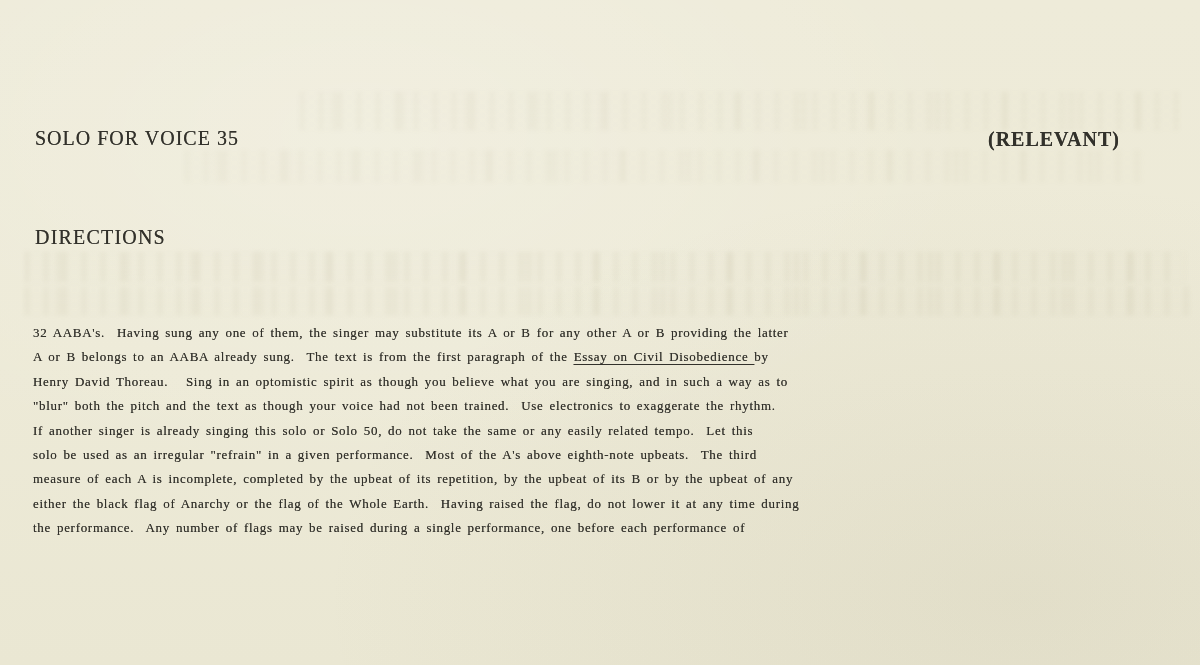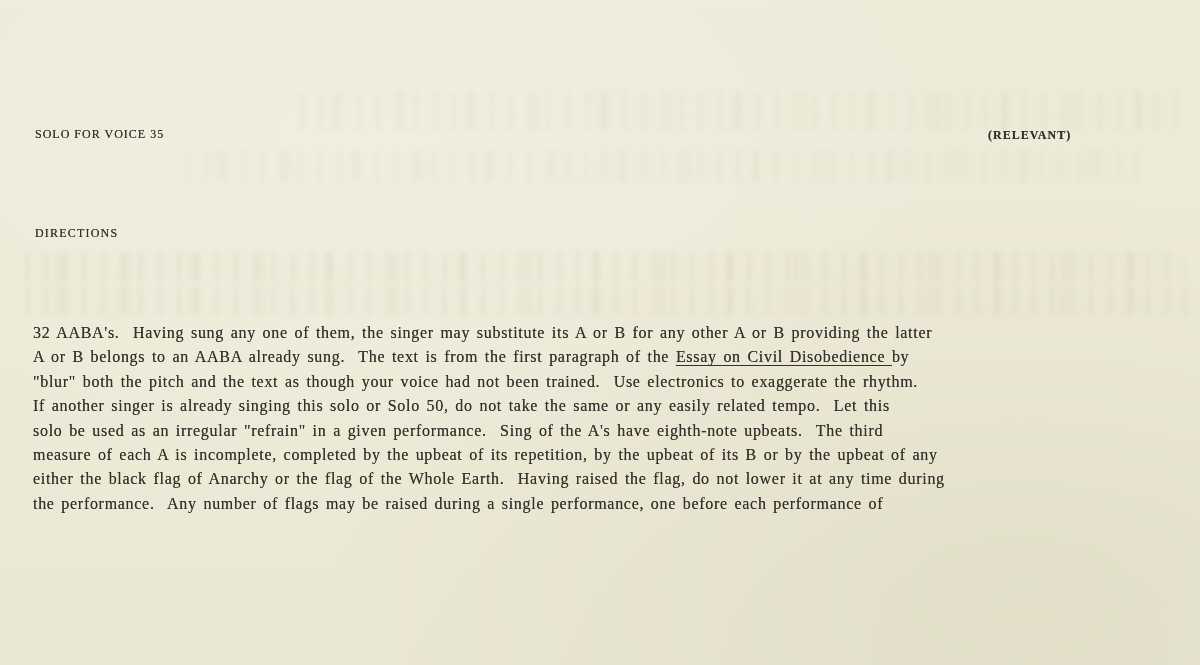--- a/index.html
+++ b/index.html
@@ -37,35 +37,35 @@
   .ghost-a2 { top: 150px; left: 185px; width: 960px;  height: 32px; opacity: 0.34; }
   .ghost-b1 { top: 252px; left: 25px;  width: 1160px; height: 30px; opacity: 0.55; }
   .ghost-b2 { top: 287px; left: 25px;  width: 1165px; height: 28px; opacity: 0.5; }
 
   .typed {
     position: absolute;
     white-space: pre;
     text-shadow: 0 0 0.5px rgba(50,49,43,0.75);
   }
   .hdr {
-    font-size: 12px;
+    font-size: 20px;
     letter-spacing: 1px;
     text-align: right;
   }
   .hdr-left   { top: 127px; left: 35px;  }
   .hdr-center { top: 128px; left: 588px; }
   .hdr-right  { top: 128px; left: 988px; font-weight: bold; }
-  .directions { top: 226px; left: 35px; font-size: 12px; letter-spacing: 1.2px; }
+  .directions { top: 226px; left: 35px; font-size: 20px; letter-spacing: 1.2px; }
 
   .bodytext {
     position: absolute;
     top: 321px;
     left: 33px;
     width: 1160px;
-    font-size: 16px;
+    font-size: 13px;
     line-height: 24.4px;
     letter-spacing: 0.7px;
     word-spacing: 2px;
     text-shadow: 0 0 0.5px rgba(50,49,43,0.7);
   }
   .bodytext .line {
     white-space: pre;
   }
   .u {
     text-decoration: underline;
@@ -84,21 +84,22 @@
   <div class="ghost ghost-b2"></div>
 
   <span class="typed hdr hdr-left">SOLO FOR VOICE 35</span>
   <span class="typed hdr hdr-right">(RELEVANT)</span>
 
   <span class="typed directions">DIRECTIONS</span>
 
   <div class="bodytext">
     <div class="line"><span>32 AABA's.  Having sung any one of them, the singer may substitute its A or B for any other A or B providing the latter</span></div>
     <div class="line"><span>A or B belongs to an AABA already sung.  The text is from the first paragraph of the </span><span class="u">Essay on Civil Disobedience </span><span>by</span></div>
+    <div class="line"><span>Henry David Thoreau.   Sing in an optomistic spirit as though you believe what you are singing, and in such a way as to</span></div>
     <div class="line"><span>"blur" both the pitch and the text as though your voice had not been trained.  Use electronics to exaggerate the rhythm.</span></div>
     <div class="line"><span>If another singer is already singing this solo or Solo 50, do not take the same or any easily related tempo.  Let this</span></div>
-    <div class="line"><span>solo be used as an irregular "refrain" in a given performance.  Sing of the A's have eighth-note upbeats.  The third</span></div>
+    <div class="line"><span>solo be used as an irregular "refrain" in a given performance.  Most of the A's above eighth-note upbeats.  The third</span></div>
     <div class="line"><span>measure of each A is incomplete, completed by the upbeat of its repetition, by the upbeat of its B or by the upbeat of any</span></div>
     <div class="line"><span>either the black flag of Anarchy or the flag of the Whole Earth.  Having raised the flag, do not lower it at any time during</span></div>
     <div class="line"><span>the performance.  Any number of flags may be raised during a single performance, one before each performance of</span></div>
   </div>
 
 </div>
 
 </body></html>

